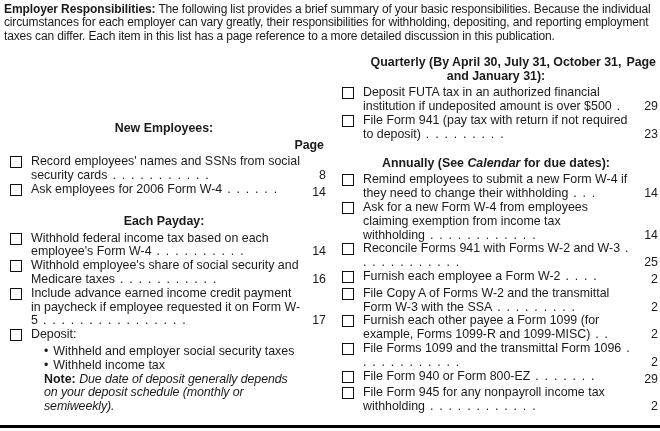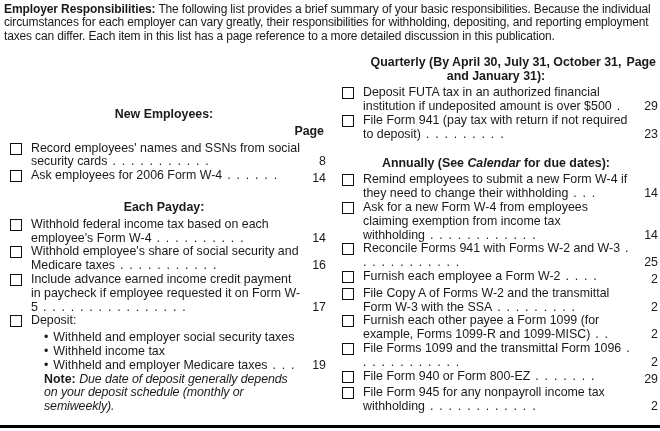--- a/index.html
+++ b/index.html
@@ -71,21 +71,20 @@
           <span class="cbslot"><span class="cb"></span></span>
           <div class="body"><span class="txt">Include advance earned income credit payment in paycheck if employee requested it on Form W-5</span><span class="dots">. . . . . . . . . . . . . . . .</span><span class="pg">17</span></div>
         </div>
 
         <div class="entry">
           <span class="cbslot"><span class="cb"></span></span>
           <div class="body"><span class="txt">Deposit:</span></div>
         </div>
         <div class="sub"><span class="bdot"></span><span>Withheld and employer social security taxes</span></div>
         <div class="sub"><span class="bdot"></span><span>Withheld income tax</span></div>
-        <div class="sub"><span class="bdot"></span><span>Withheld and employer Medicare taxes</span><span class="dots">. . .</span><span class="pg">19</span></div>
         <div class="sub note"><b>Note:</b>
 <i>Due date of deposit generally depends on your deposit schedule (monthly or semiweekly).</i></div>
       </div>
 
     </div>
 
     <div class="col">
 
       <div>
         <div class="hdr-wrap">

